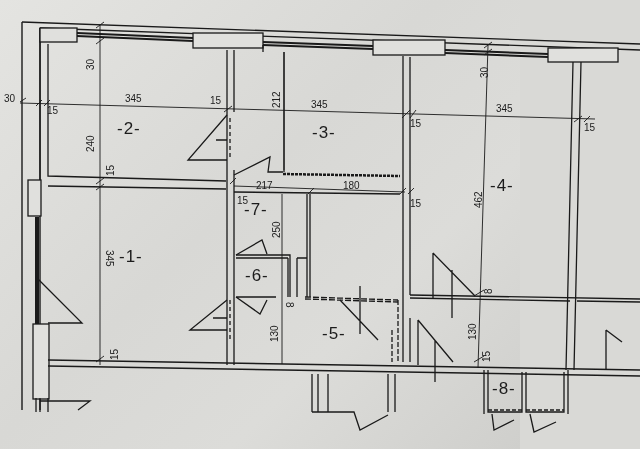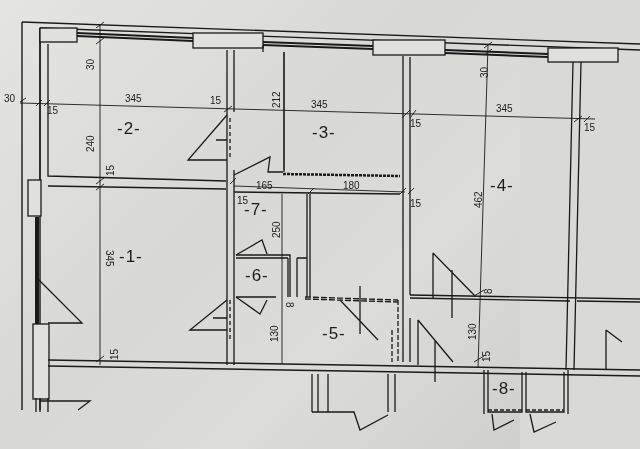--- a/index.html
+++ b/index.html
@@ -90,21 +90,21 @@
   <span class="lbl dim rot" style="left:86px;top:152px;">240</span>
   <span class="lbl dim rot" style="left:106px;top:176px;">15</span>
   <span class="lbl dim rot" style="left:272px;top:108px;">212</span>
   <span class="lbl dim" style="left:311px;top:100px;">345</span>
   <span class="lbl dim" style="left:410px;top:119px;">15</span>
   <span class="lbl dim rot" style="left:480px;top:78px;">30</span>
   <span class="lbl dim" style="left:496px;top:104px;">345</span>
 
   <span class="lbl dim" style="left:584px;top:123px;">15</span>
   <span class="lbl dim rot" style="left:474px;top:208px;">462</span>
-  <span class="lbl dim" style="left:256px;top:181px;">165</span>
+  <span class="lbl dim" style="left:256px;top:181px;">217</span>
   <span class="lbl dim" style="left:343px;top:181px;text-align:right;">180</span>
   <span class="lbl dim" style="left:237px;top:196px;">15</span>
   <span class="lbl dim" style="left:410px;top:199px;">15</span>
   <span class="lbl dim rot" style="left:272px;top:238px;">250</span>
   <span class="lbl dim rot180" style="left:294px;top:302px;">8</span>
   <span class="lbl dim rot" style="left:270px;top:342px;">130</span>
   <span class="lbl dim rot180" style="left:114px;top:250px;">345</span>
   <span class="lbl dim rot" style="left:110px;top:360px;">15</span>
   <span class="lbl dim rot" style="left:484px;top:294px;">8</span>
   <span class="lbl dim rot" style="left:468px;top:340px;">130</span>

